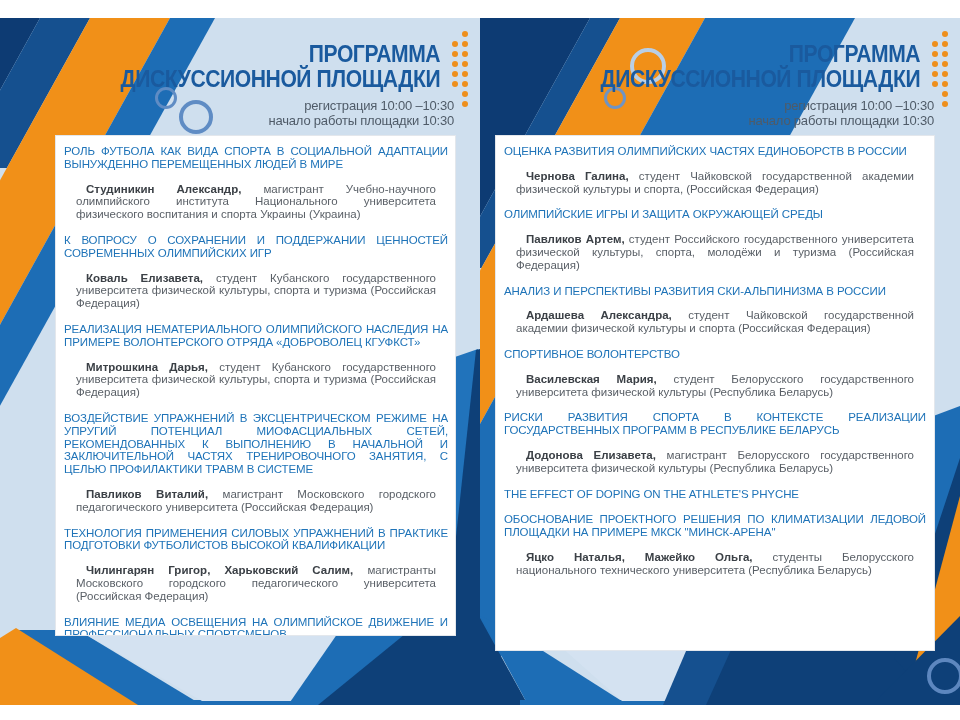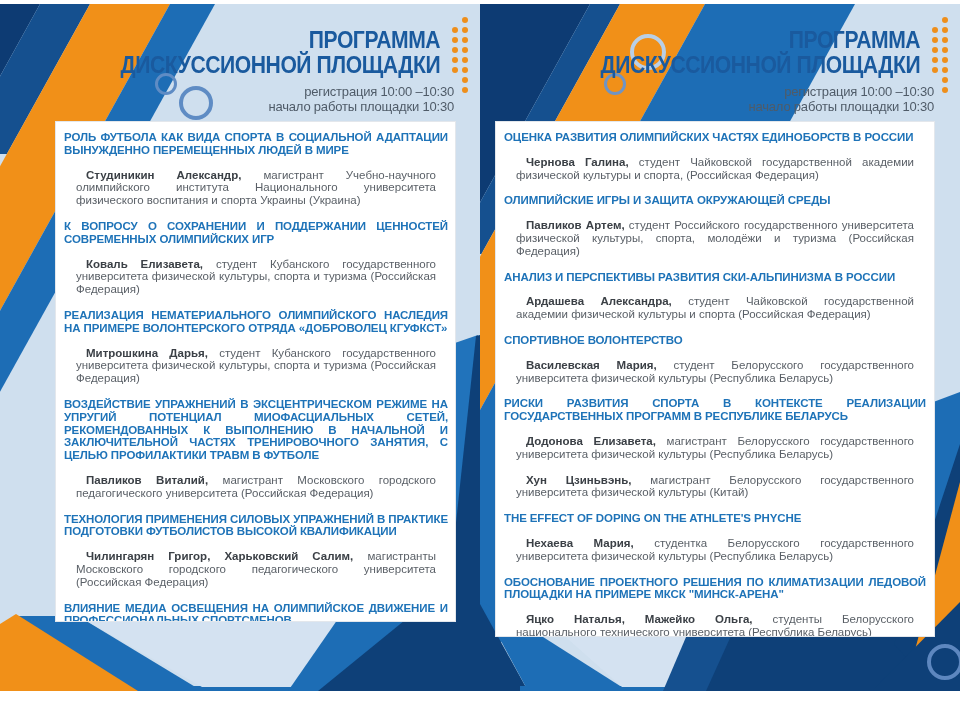--- a/index.html
+++ b/index.html
@@ -1,18 +1,18 @@
 <!DOCTYPE html>
 <html><head>
 <meta charset="utf-8">
 <style>
   html,body{margin:0;padding:0;background:#fff;}
   .canvas{position:relative;width:960px;height:720px;background:#ffffff;overflow:hidden;
           font-family:"Liberation Sans",sans-serif;}
-  .spread{position:absolute;top:4px;left:0;width:960px;height:687px;display:flex;}
+  .spread{position:absolute;top:18px;left:0;width:960px;height:687px;display:flex;}
   .page{position:relative;width:480px;height:687px;background:#cfdfee;overflow:hidden;}
 
   
   .stripe{position:absolute;top:0;transform:skewX(-29deg);transform-origin:0 0;}
   .navy{background:#0d3b73;} .navy2{background:#15508f;} .or{background:#f19018;} .blu{background:#1d6db5;}
 
   
   .shape{position:absolute;left:0;top:0;width:480px;height:687px;}
 
   
@@ -27,21 +27,21 @@
   .dot{width:6px;height:6px;border-radius:50%;background:#ee8f1c;}
   .circle{position:absolute;border-radius:50%;z-index:3;}
 
   
   .card{position:absolute;background:#ffffff;border:1px solid #e3e7ec;z-index:5;
         overflow:hidden;box-sizing:border-box;}
   .card.left{left:55px;top:117px;width:401px;height:501px;padding:9px 7px 8px 8px;}
   .card.right{left:15px;top:117px;width:440px;height:516px;padding:9px 8px 8px 8px;}
   .session{margin-top:13px;}
   .session:first-child{margin-top:0;}
-  .s-title{color:#1e73b8;font-weight:bold;font-size:11.5px;line-height:12.8px;
+  .s-title{color:#1e73b8;font-weight:normal;font-size:11.5px;line-height:12.8px;
            text-align:justify;letter-spacing:-0.1px;margin:0 0 2px 0;}
   .s-speaker{color:#595f66;font-size:11.5px;line-height:12.8px;text-align:justify;
              text-indent:10px;margin:12px;}
   .s-name{color:#3b4046;font-weight:bold;}
 </style>
 </head>
 <body>
 
 <div class="canvas">
   <div class="spread">
@@ -101,21 +101,21 @@
         </div>
         <div class="session">
           <p class="s-title">К ВОПРОСУ О СОХРАНЕНИИ И ПОДДЕРЖАНИИ ЦЕННОСТЕЙ СОВРЕМЕННЫХ ОЛИМПИЙСКИХ ИГР</p>
           <p class="s-speaker"><span class="s-name">Коваль Елизавета,</span><span> студент Кубанского государственного университета физической культуры, спорта и туризма (Российская Федерация)</span></p>
         </div>
         <div class="session">
           <p class="s-title">РЕАЛИЗАЦИЯ НЕМАТЕРИАЛЬНОГО ОЛИМПИЙСКОГО НАСЛЕДИЯ НА ПРИМЕРЕ ВОЛОНТЕРСКОГО ОТРЯДА «ДОБРОВОЛЕЦ КГУФКСТ»</p>
           <p class="s-speaker"><span class="s-name">Митрошкина Дарья,</span><span> студент Кубанского государственного университета физической культуры, спорта и туризма (Российская Федерация)</span></p>
         </div>
         <div class="session">
-          <p class="s-title">ВОЗДЕЙСТВИЕ УПРАЖНЕНИЙ В ЭКСЦЕНТРИЧЕСКОМ РЕЖИМЕ НА УПРУГИЙ ПОТЕНЦИАЛ МИОФАСЦИАЛЬНЫХ СЕТЕЙ, РЕКОМЕНДОВАННЫХ К ВЫПОЛНЕНИЮ В НАЧАЛЬНОЙ И ЗАКЛЮЧИТЕЛЬНОЙ ЧАСТЯХ ТРЕНИРОВОЧНОГО ЗАНЯТИЯ, С ЦЕЛЬЮ ПРОФИЛАКТИКИ ТРАВМ В ФУТБОЛЕ</p>
+          <p class="s-title">ВОЗДЕЙСТВИЕ УПРАЖНЕНИЙ В ЭКСЦЕНТРИЧЕСКОМ РЕЖИМЕ НА УПРУГИЙ ПОТЕНЦИАЛ МИОФАСЦИАЛЬНЫХ СЕТЕЙ, РЕКОМЕНДОВАННЫХ К ВЫПОЛНЕНИЮ В НАЧАЛЬНОЙ И ЗАКЛЮЧИТЕЛЬНОЙ ЧАСТЯХ ТРЕНИРОВОЧНОГО ЗАНЯТИЯ, С ЦЕЛЬЮ ПРОФИЛАКТИКИ ТРАВМ В СИСТЕМЕ</p>
           <p class="s-speaker"><span class="s-name">Павликов Виталий,</span><span> магистрант Московского городского педагогического университета (Российская Федерация)</span></p>
         </div>
         <div class="session">
           <p class="s-title">ТЕХНОЛОГИЯ ПРИМЕНЕНИЯ СИЛОВЫХ УПРАЖНЕНИЙ В ПРАКТИКЕ ПОДГОТОВКИ ФУТБОЛИСТОВ ВЫСОКОЙ КВАЛИФИКАЦИИ</p>
           <p class="s-speaker"><span class="s-name">Чилингарян Григор, Харьковский Салим,</span><span> магистранты Московского городского педагогического университета (Российская Федерация)</span></p>
         </div>
         <div class="session">
           <p class="s-title">ВЛИЯНИЕ МЕДИА ОСВЕЩЕНИЯ НА ОЛИМПИЙСКОЕ ДВИЖЕНИЕ И ПРОФЕССИОНАЛЬНЫХ СПОРТСМЕНОВ</p>
           <p class="s-speaker"><span class="s-name">Кондратов Даниил,</span><span> студент «Чайковской государственной академии физической культуры и спорта» (Российская Федерация)</span></p>
         </div>
@@ -192,25 +192,23 @@
         </div>
         <div class="session">
           <p class="s-title">СПОРТИВНОЕ ВОЛОНТЕРСТВО</p>
           <p class="s-speaker"><span class="s-name">Василевская Мария,</span><span> студент Белорусского государственного университета физической культуры (Республика Беларусь)</span></p>
         </div>
         <div class="session">
           <p class="s-title">РИСКИ РАЗВИТИЯ СПОРТА В КОНТЕКСТЕ РЕАЛИЗАЦИИ ГОСУДАРСТВЕННЫХ ПРОГРАММ В РЕСПУБЛИКЕ БЕЛАРУСЬ</p>
           <p class="s-speaker"><span class="s-name">Додонова Елизавета,</span><span> магистрант Белорусского государственного университета физической культуры (Республика Беларусь)</span></p>
         </div>
         <div class="session">
-          <p class="s-speaker"><span class="s-name">Хун Цзиньвэнь,</span><span> магистрант Белорусского государственного университета физической культуры (Китай)</span></p>
         </div>
         <div class="session">
           <p class="s-title">THE EFFECT OF DOPING ON THE ATHLETE'S PHYCHE</p>
-          <p class="s-speaker"><span class="s-name">Нехаева Мария,</span><span> студентка Белорусского государственного университета физической культуры (Республика Беларусь)</span></p>
         </div>
         <div class="session">
           <p class="s-title">ОБОСНОВАНИЕ ПРОЕКТНОГО РЕШЕНИЯ ПО КЛИМАТИЗАЦИИ ЛЕДОВОЙ ПЛОЩАДКИ НА ПРИМЕРЕ МКСК "МИНСК-АРЕНА"</p>
           <p class="s-speaker"><span class="s-name">Яцко Наталья, Мажейко Ольга,</span><span> студенты Белорусского национального технического университета (Республика Беларусь)</span></p>
         </div>
       </div>
     </div>
 
   </div>
 </div>

